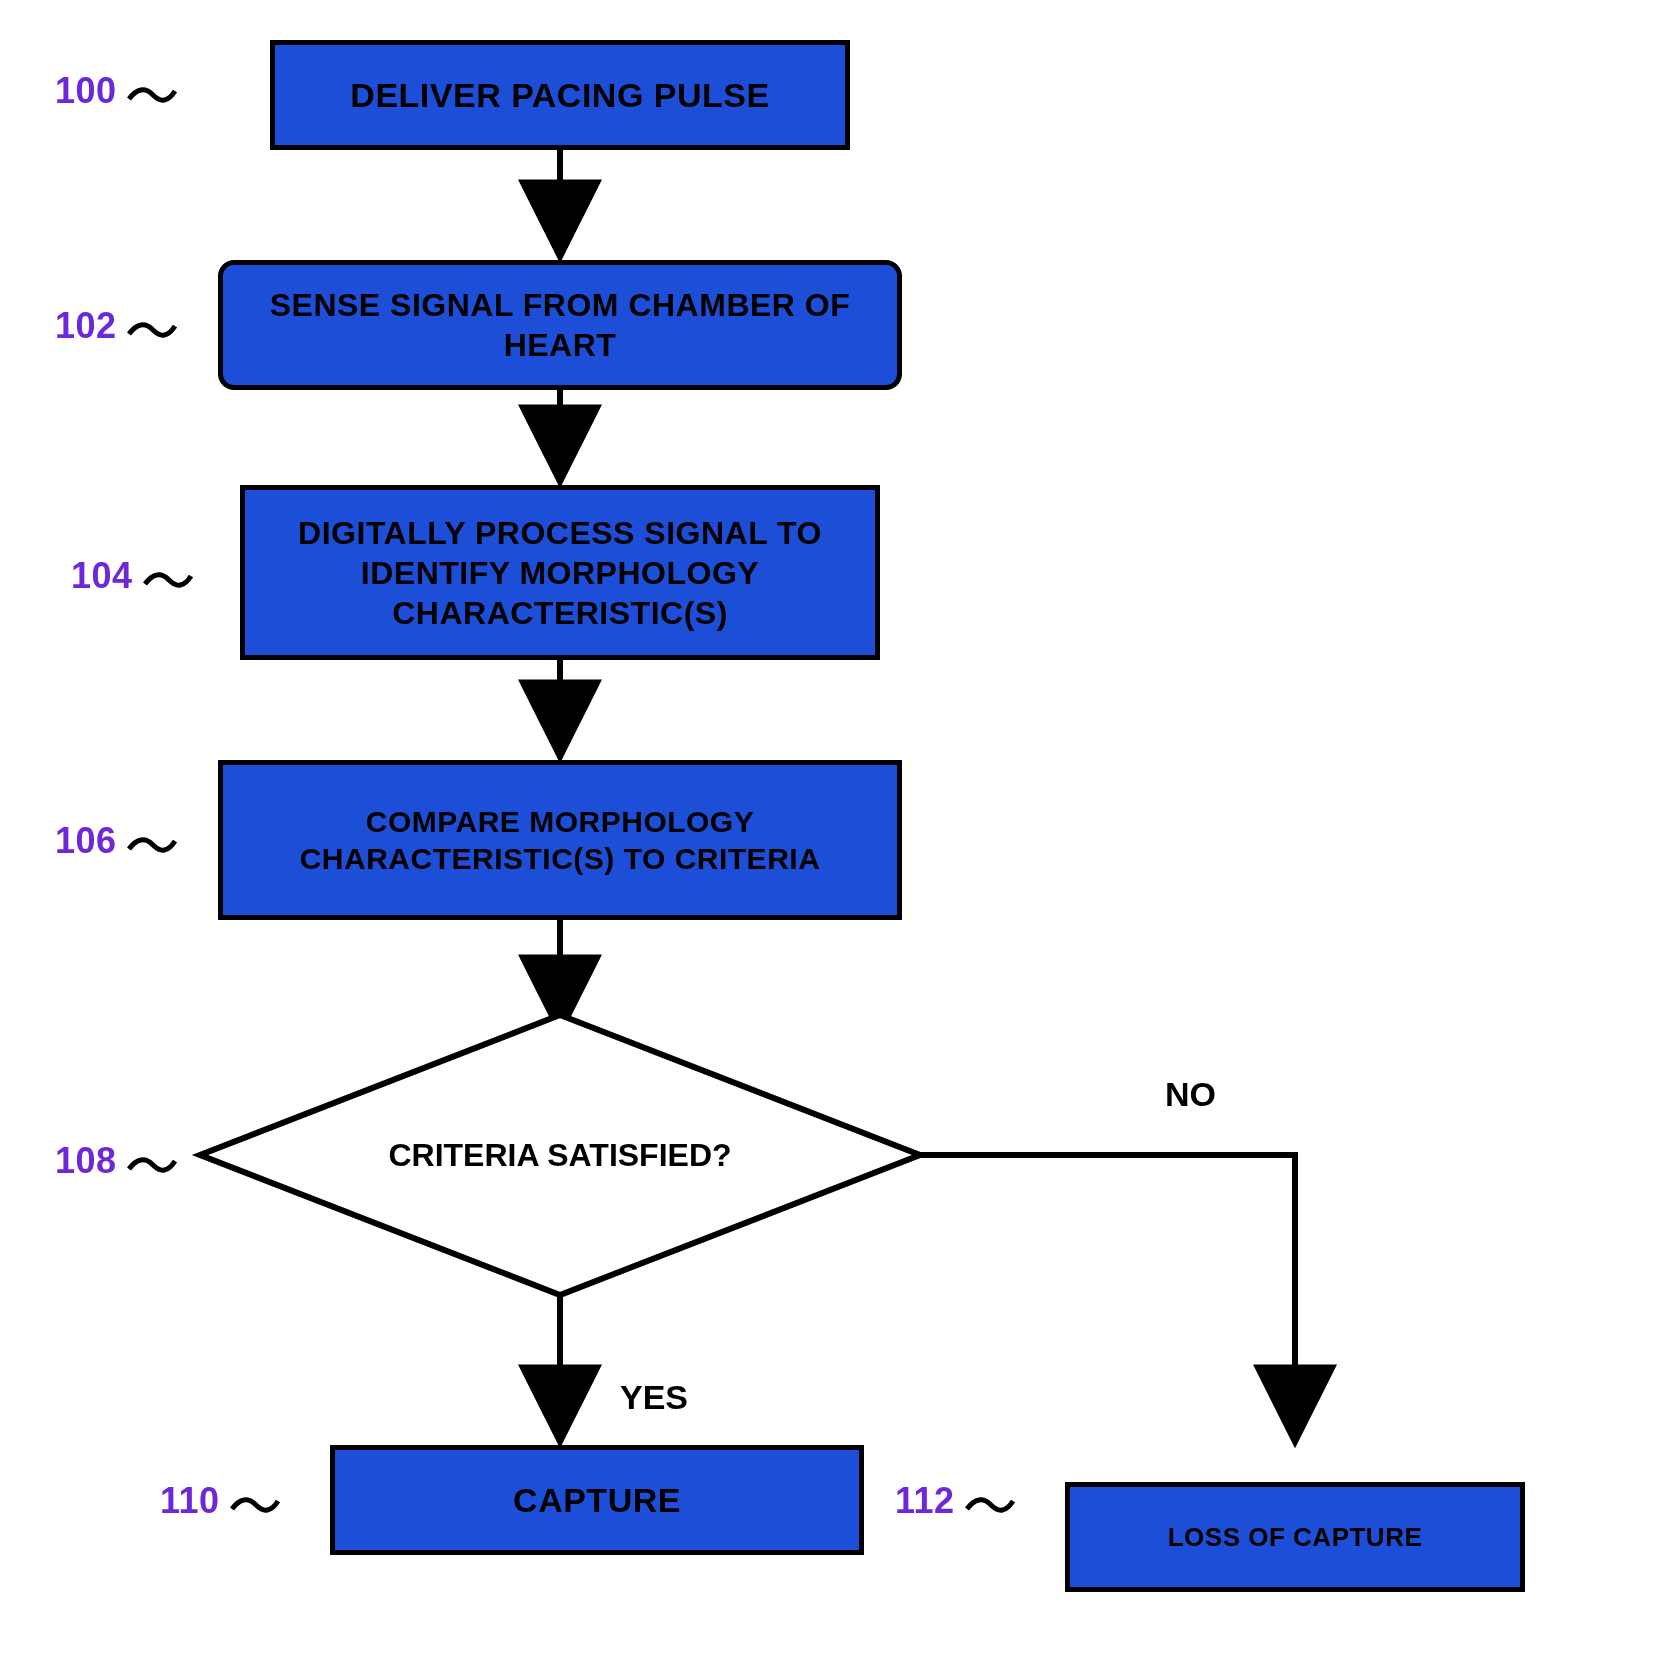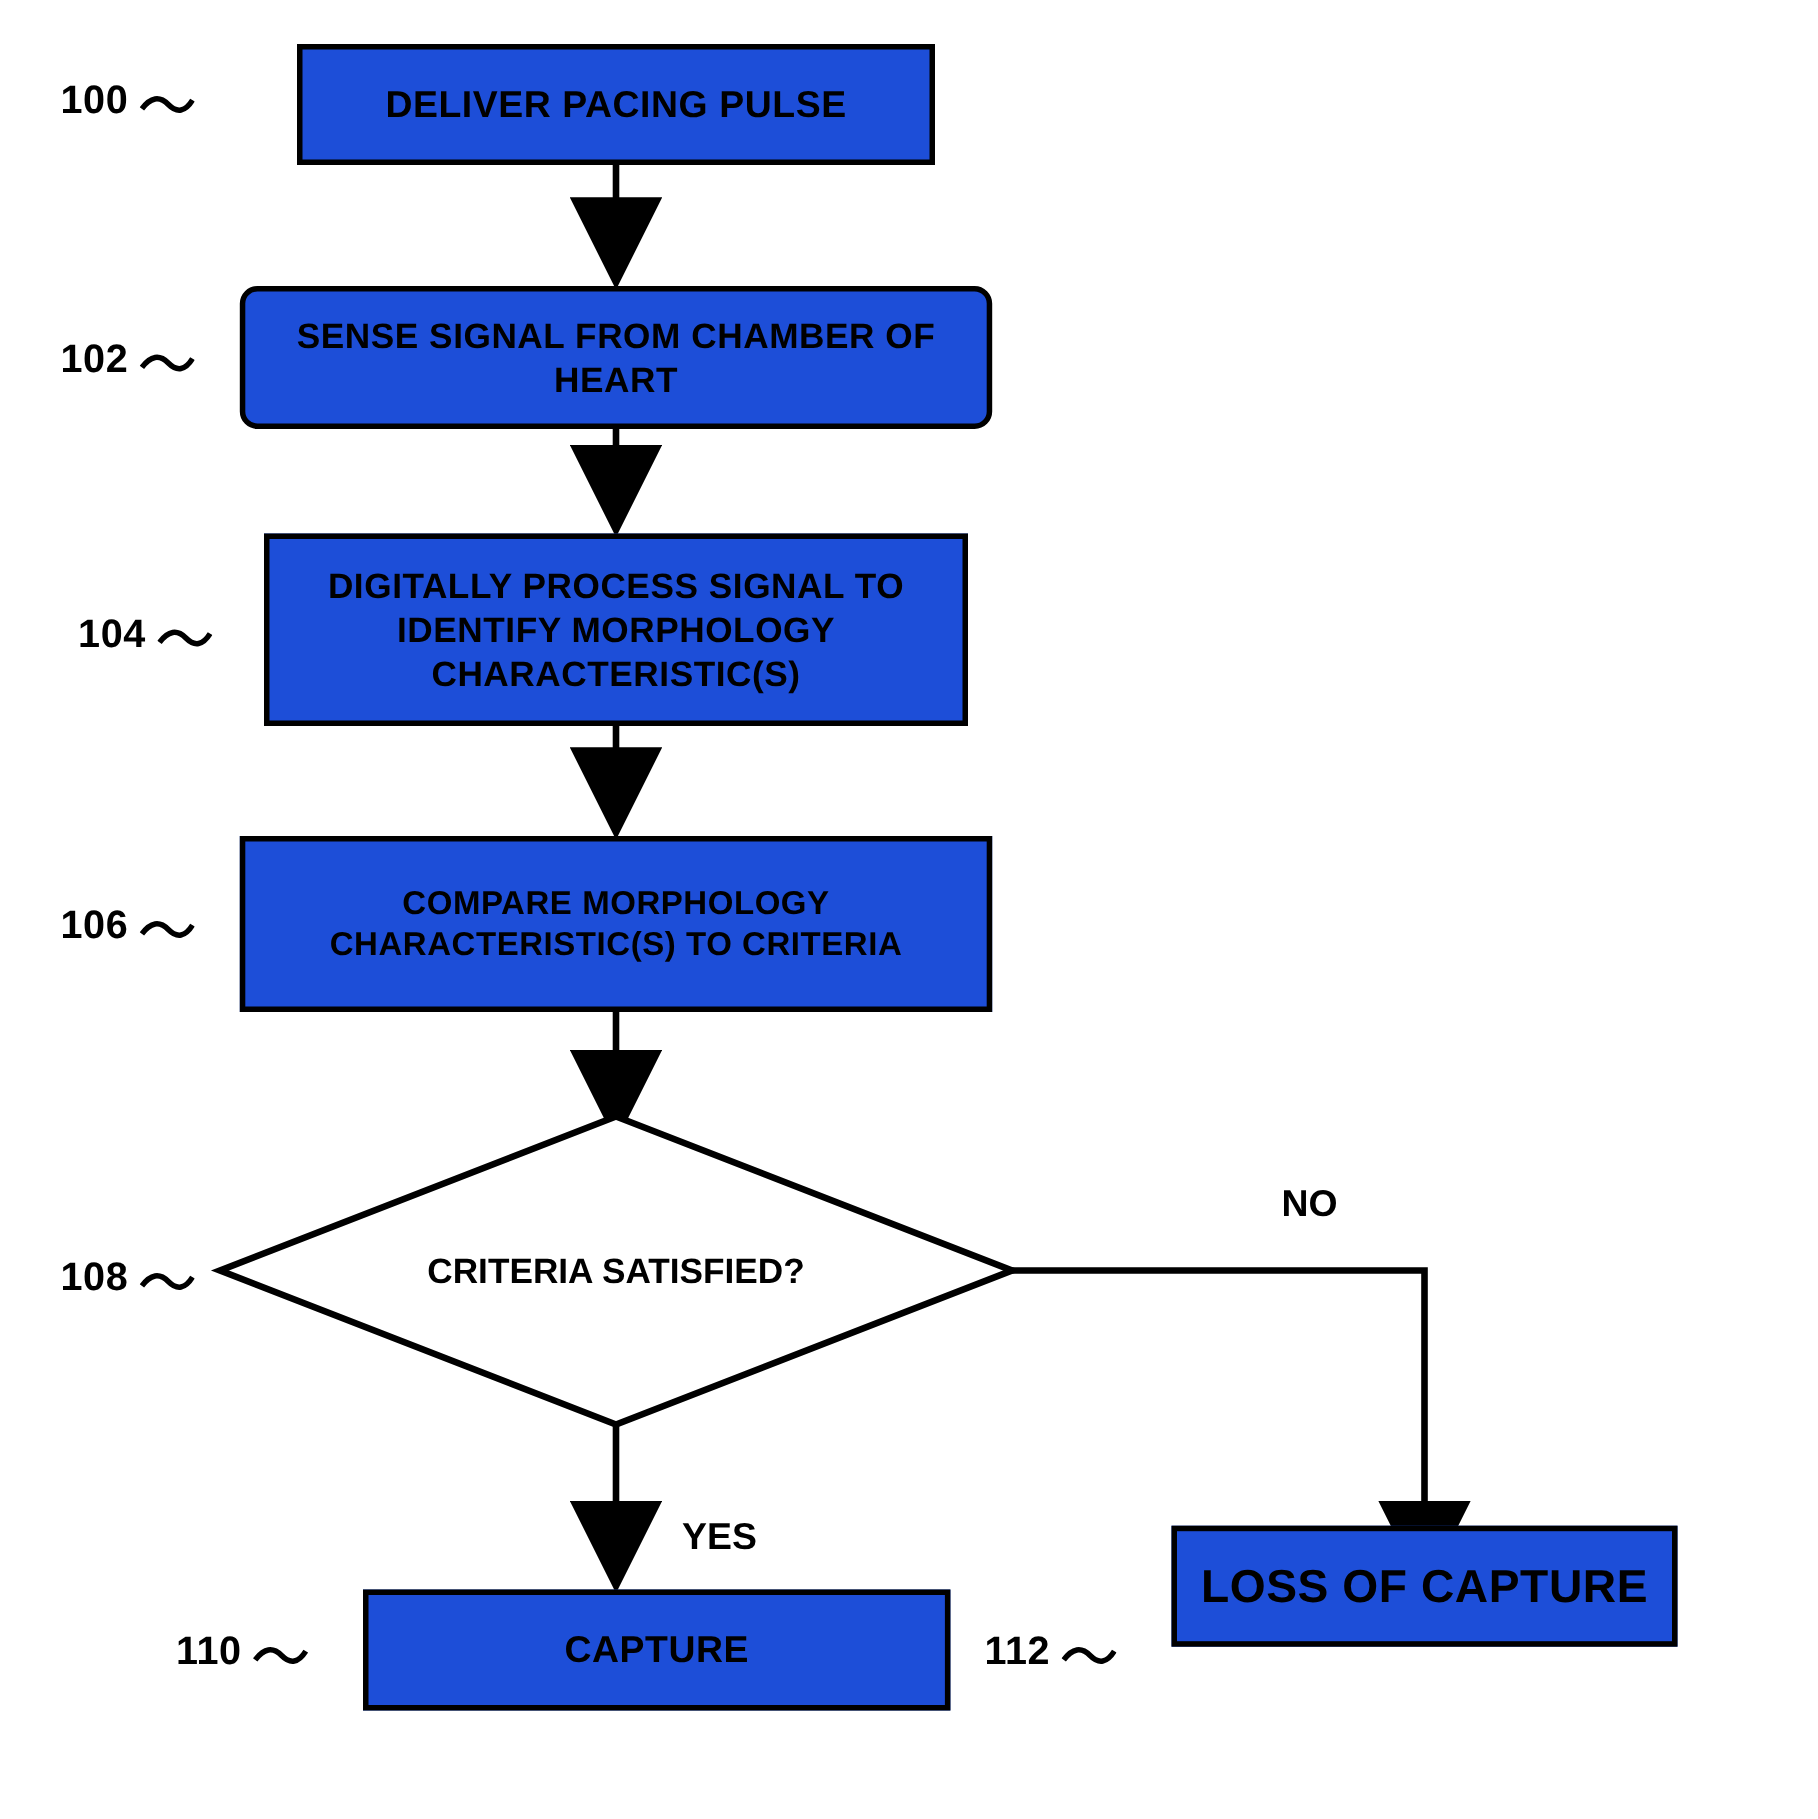--- a/index.html
+++ b/index.html
@@ -29,21 +29,21 @@
     font-weight: 900;
     letter-spacing: 0.5px;
     padding: 8px 14px;
     line-height: 1.25;
   }
   .label {
     position: absolute;
     font-weight: 900;
     font-size: 36px;
     letter-spacing: 0.5px;
-    color: #000000;
+    color: #6d28d9;
     white-space: nowrap;
   }
   svg.connectors {
     position: absolute;
     top: 0; left: 0;
     width: 1653px;
     height: 1654px;
     pointer-events: none;
   }
   .yn {
@@ -135,21 +135,21 @@
   <div class="box" style="left:330px; top:1445px; width:534px; height:110px; font-size:34px;">
     <span>CAPTURE</span>
   </div>
   <div class="label" style="left:160px; top:1480px;">
     <span>110</span>
     <svg width="50" height="24" style="vertical-align:middle">
         <path d="M2 18 Q14 2 26 14 Q38 26 48 10" stroke="#000" stroke-width="5" fill="none"></path>
       </svg>
   </div>
 
-  <div class="box" style="left:1065px; top:1387px; width:460px; height:110px; font-size:42px;">
+  <div class="box" style="left:1065px; top:1482px; width:460px; height:110px; font-size:26px;">
     <span>LOSS OF CAPTURE</span>
   </div>
   <div class="label" style="left:895px; top:1480px;">
     <span>112</span>
     <svg width="50" height="24" style="vertical-align:middle">
         <path d="M2 18 Q14 2 26 14 Q38 26 48 10" stroke="#000" stroke-width="5" fill="none"></path>
       </svg>
   </div>
 
 </div>

